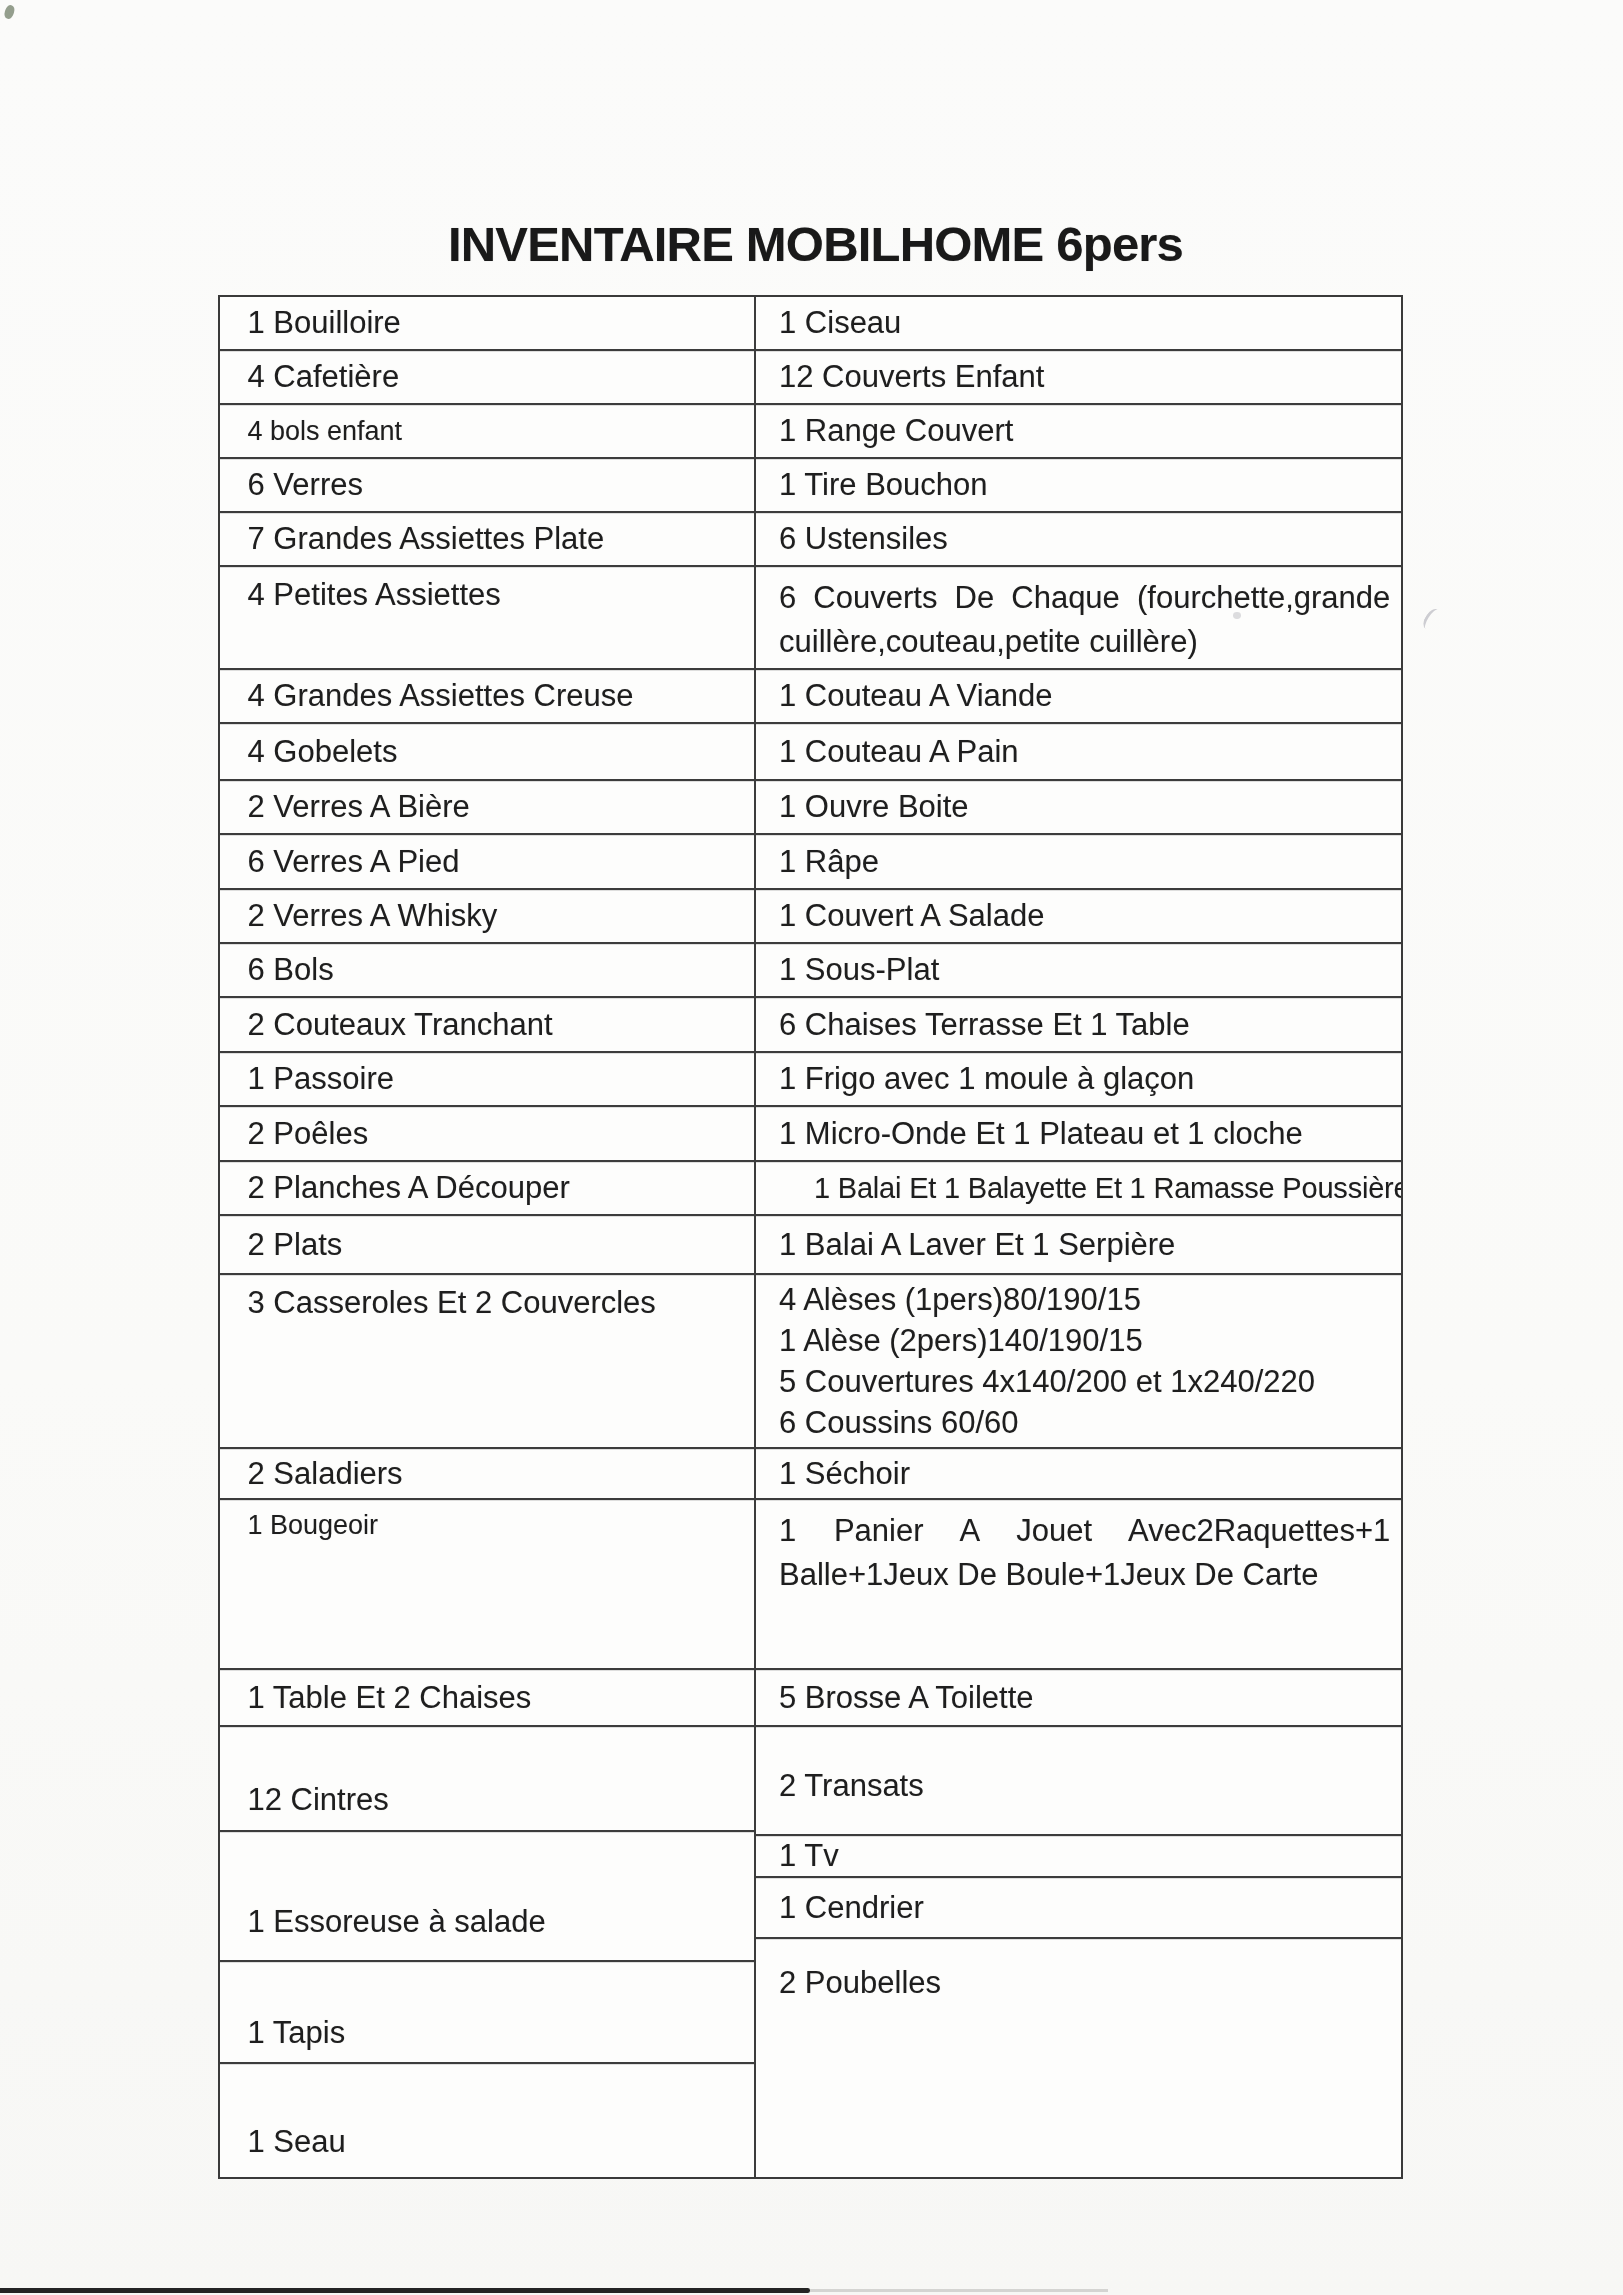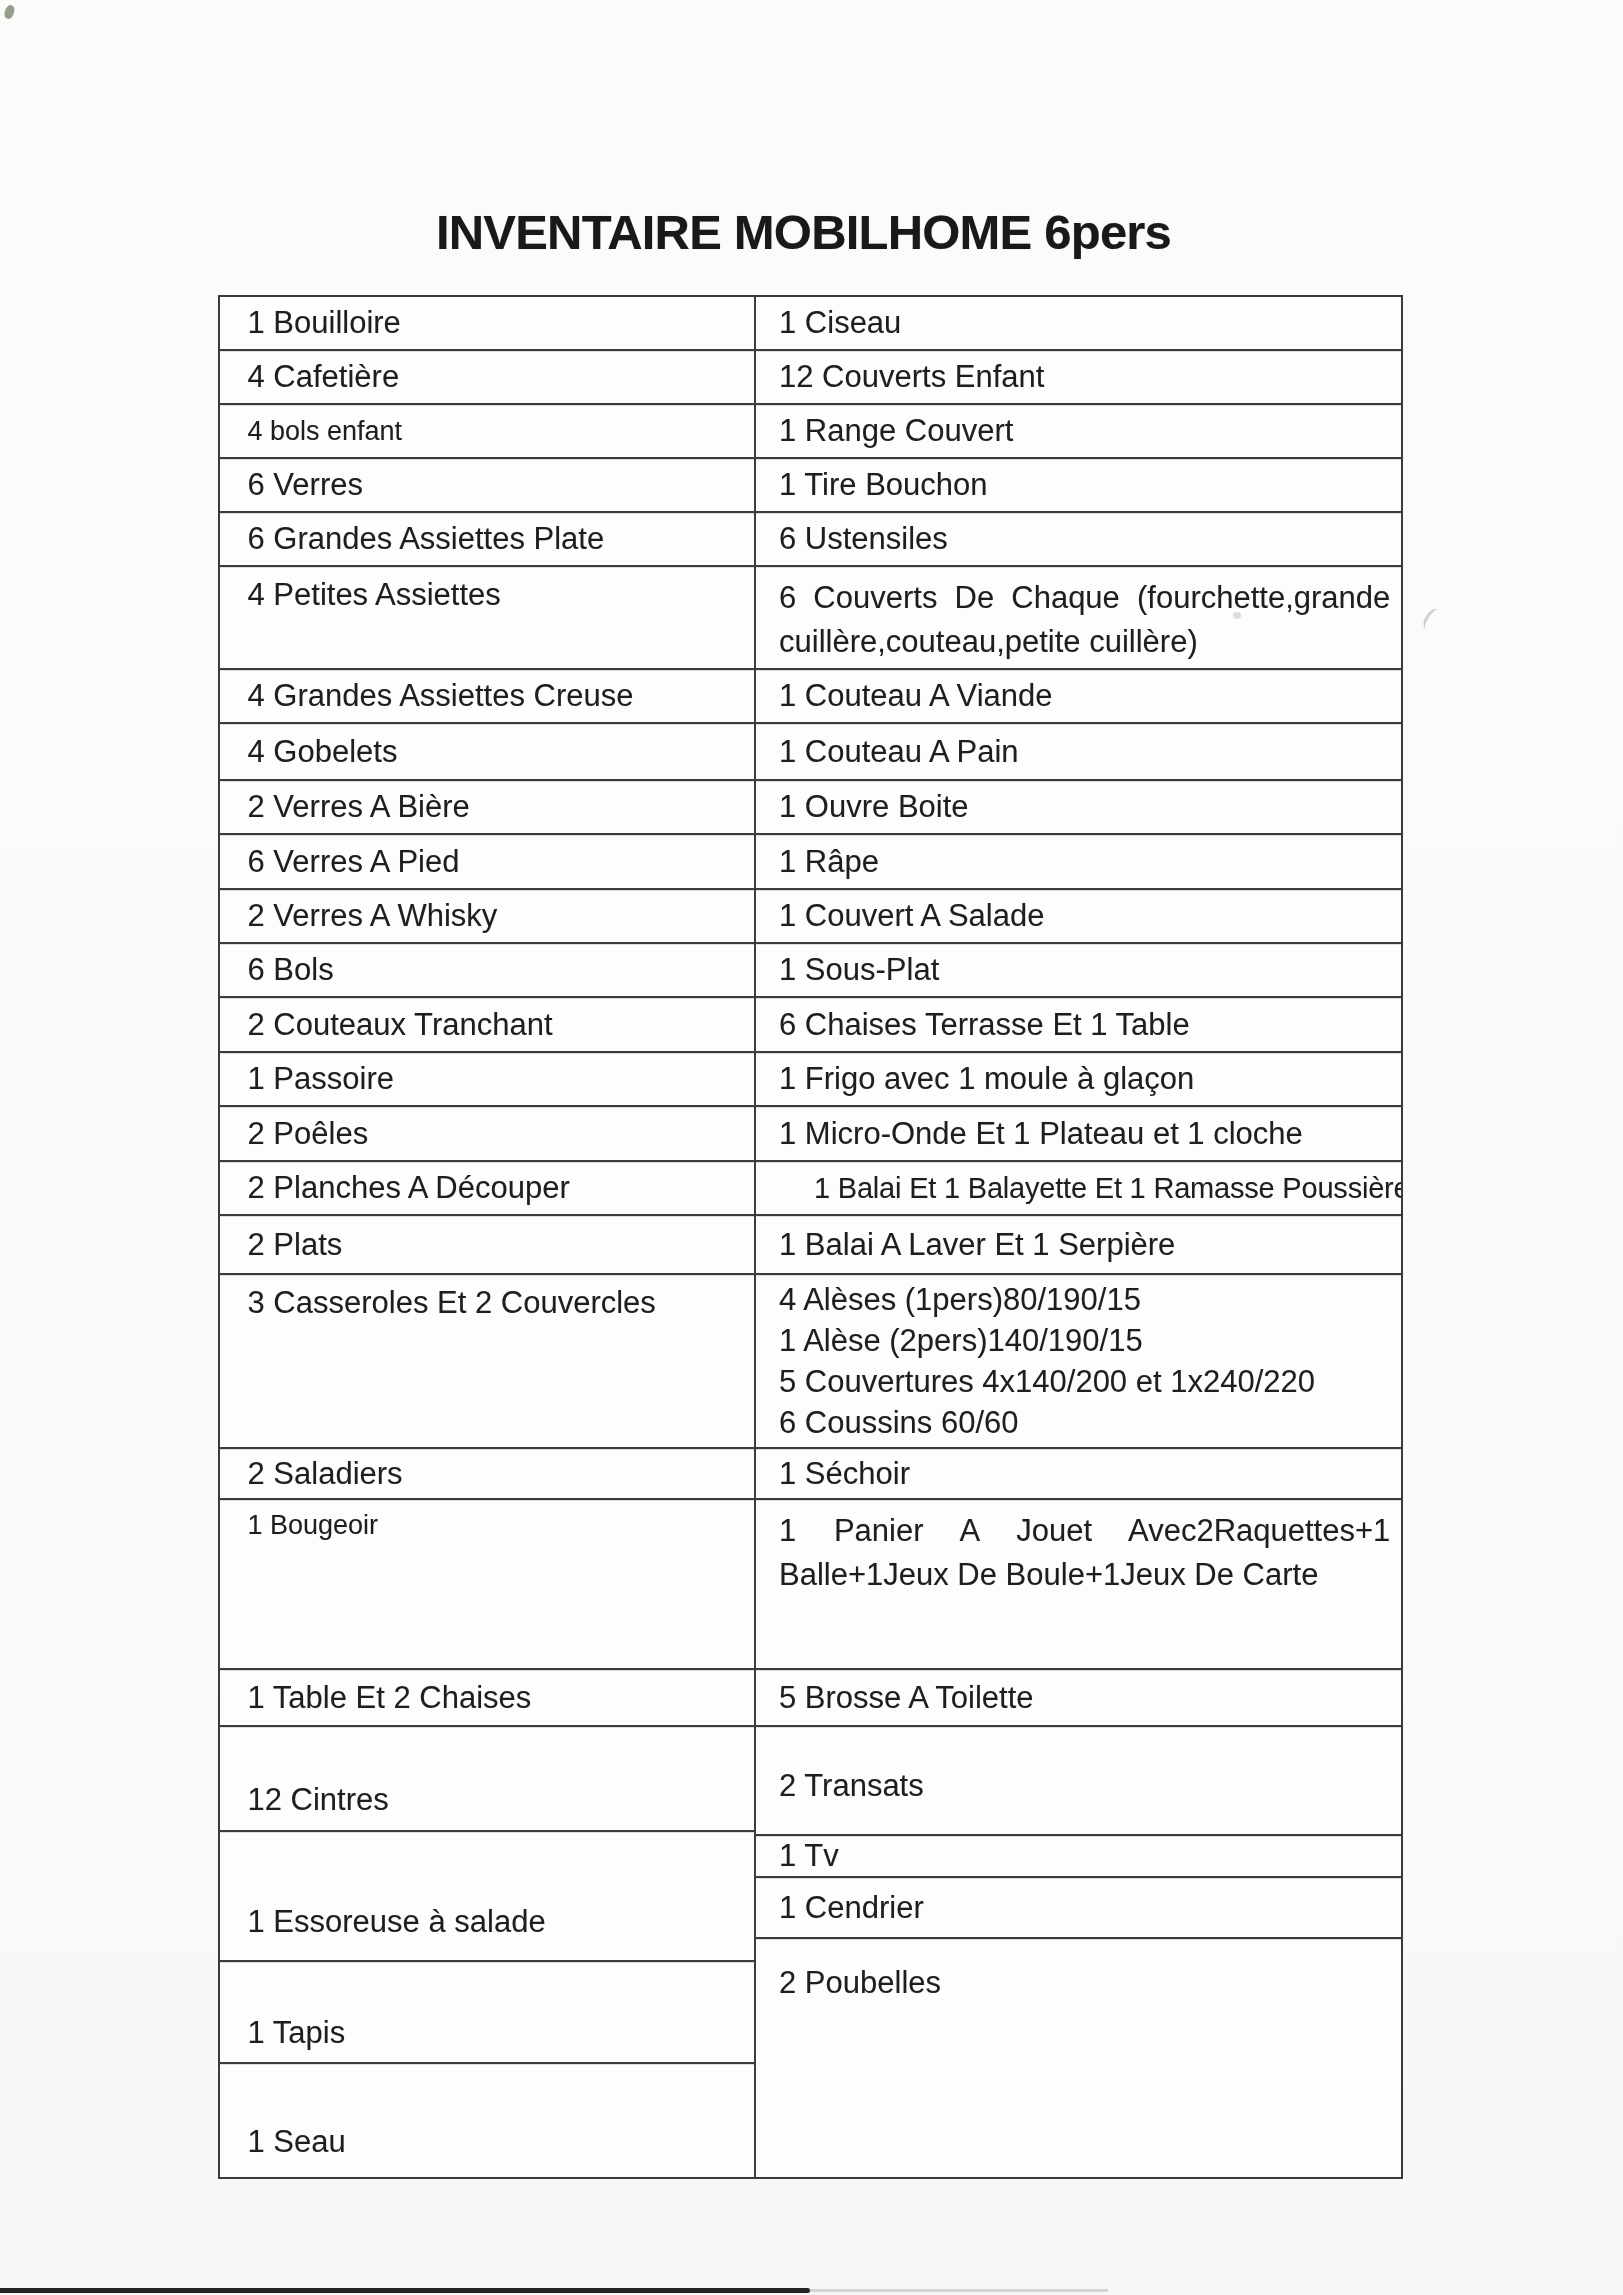--- a/index.html
+++ b/index.html
@@ -11,21 +11,21 @@
     position:relative;
     overflow:hidden;
   }
   .page{position:absolute;inset:0;}
   .title{
     position:absolute;top:200px;left:0;width:1599px;
     text-align:center;
     font-size:49px;font-weight:700;letter-spacing:-0.8px;
     color:#191919;
     text-shadow:0 0 0.8px rgba(25,25,25,.35);
-    margin:4px;
+    margin:16px;
   }
   .invtable{
     position:absolute;left:218px;top:295px;width:1185px;
     border:2.3px solid #3a3a3a;
     box-sizing:border-box;
     background:#fdfdfc;
   }
   .row{display:flex;border-bottom:2.3px solid #3c3c3c;box-shadow:0 0.8px 0 rgba(40,40,40,.18);box-sizing:border-box;}
   .row:last-child{border-bottom:none;}
   .cell{
@@ -82,21 +82,21 @@
     </div>
     <div class="row" style="height:54px">
       <div class="cell cl sm">4 bols enfant</div>
       <div class="cell cr">1 Range Couvert</div>
     </div>
     <div class="row" style="height:54px">
       <div class="cell cl">6 Verres</div>
       <div class="cell cr">1 Tire Bouchon</div>
     </div>
     <div class="row" style="height:54px">
-      <div class="cell cl">6 Grandes Assiettes Plate</div>
+      <div class="cell cl">7 Grandes Assiettes Plate</div>
       <div class="cell cr">6 Ustensiles</div>
     </div>
     <div class="row" style="height:103px">
       <div class="cell cl top">4 Petites Assiettes</div>
       <div class="cell cr justify">6 Couverts De Chaque (fourchette,grande cuillère,couteau,petite cuillère)</div>
     </div>
     <div class="row" style="height:54px">
       <div class="cell cl">4 Grandes Assiettes Creuse</div>
       <div class="cell cr">1 Couteau A Viande</div>
     </div>

